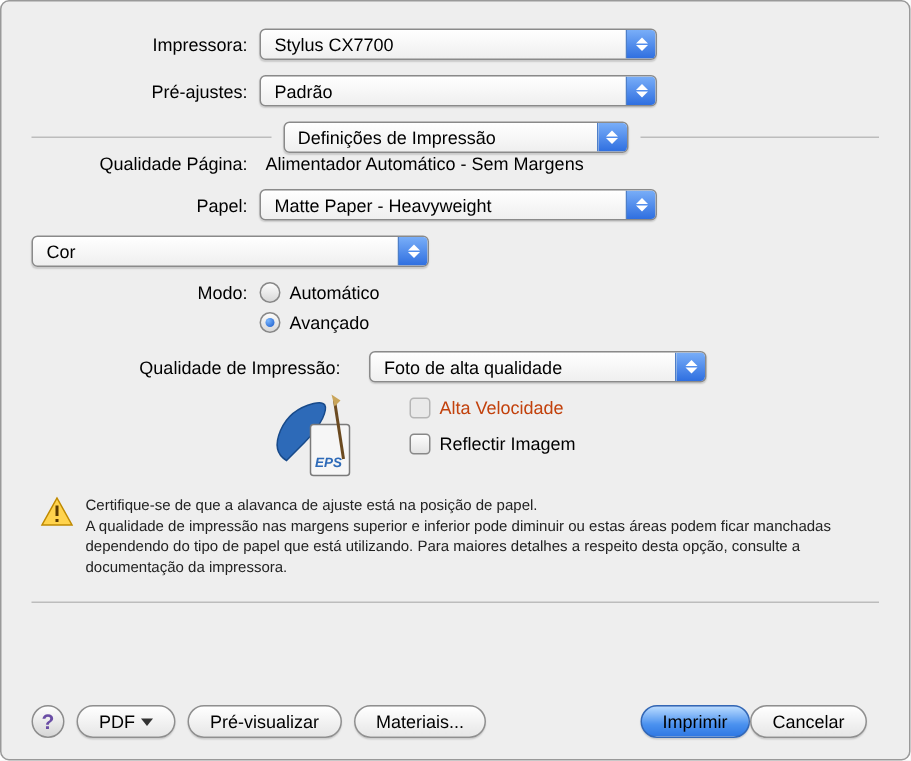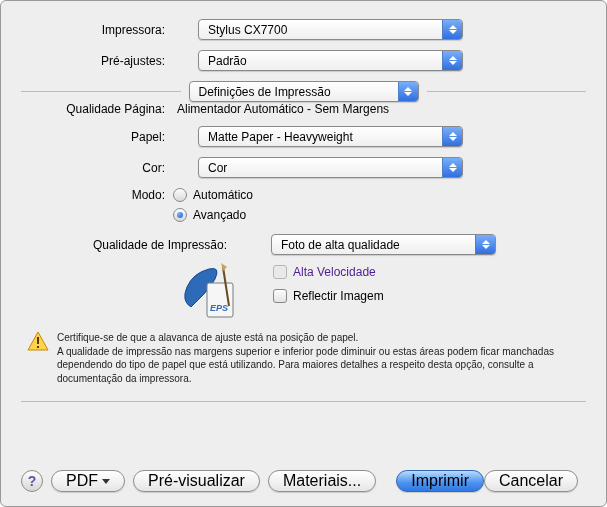--- a/index.html
+++ b/index.html
@@ -39,21 +39,20 @@
     align-items: center;
     height: 21px;
     background: linear-gradient(#ffffff, #efefef);
     border: 1px solid #8a8a8a;
     border-radius: 4px;
     box-shadow: 0 1px 0 rgba(255,255,255,0.8) inset, 0 1px 1px rgba(0,0,0,0.15);
     position: relative;
     font-size: 12px;
     padding: 0 26px 0 9px;
     cursor: default;
-    margin-left: 25px;
   }
   .select .arrows {
     position: absolute;
     right: 0;
     top: 0;
     width: 20px;
     height: 100%;
     background: linear-gradient(#79aef8, #2f6fe0);
     border-left: 1px solid #4e7fc8;
     border-top-right-radius: 3px;
@@ -122,21 +121,21 @@
   }
   .checkbox {
     border-radius: 3px;
     background: linear-gradient(#fdfdfd, #e3e3e3);
     border: 1px solid #888;
   }
   .checkbox.disabled {
     background: #e9e9e9;
     border-color: #b5b5b5;
   }
-  .cb-label.disabled { color: #4c1d95; }
+  .cb-label.disabled { color: #c2410c; }
   
   .quality-row {
     display: flex;
     align-items: center;
     margin: 12px 0 6px 0;
     gap: 11px;
   }
   
   .icon-area {
     display: flex;
@@ -191,21 +190,21 @@
     margin-right: 8px;
     cursor: default;
   }
   .push-btn {
     height: 22px;
     padding: 0 14px;
     border-radius: 11px;
     background: linear-gradient(#ffffff, #e6e6e6);
     border: 1px solid #8f8f8f;
     box-shadow: 0 1px 1px rgba(0,0,0,0.15);
-    font-size: 16px;
+    font-size: 12px;
     display: inline-flex;
     align-items: center;
     margin-right: 8px;
     cursor: default;
   }
   .push-btn.default {
     background: linear-gradient(#b9dbff, #4a91ef 60%, #2f78e3);
     border-color: #3367b5;
     color: #000;
   }
@@ -267,21 +266,20 @@
     <div class="select" style="width:265px">
       <span>Matte Paper - Heavyweight</span>
       <span class="arrows">
           <span class="up"></span>
           <span class="down"></span>
         </span>
     </div>
   </div>
 
   <div class="row">
-    <div class="label">Cor:</div>
     <div class="select" style="width:265px">
       <span>Cor</span>
       <span class="arrows">
           <span class="up"></span>
           <span class="down"></span>
         </span>
     </div>
   </div>
 
   <div>

